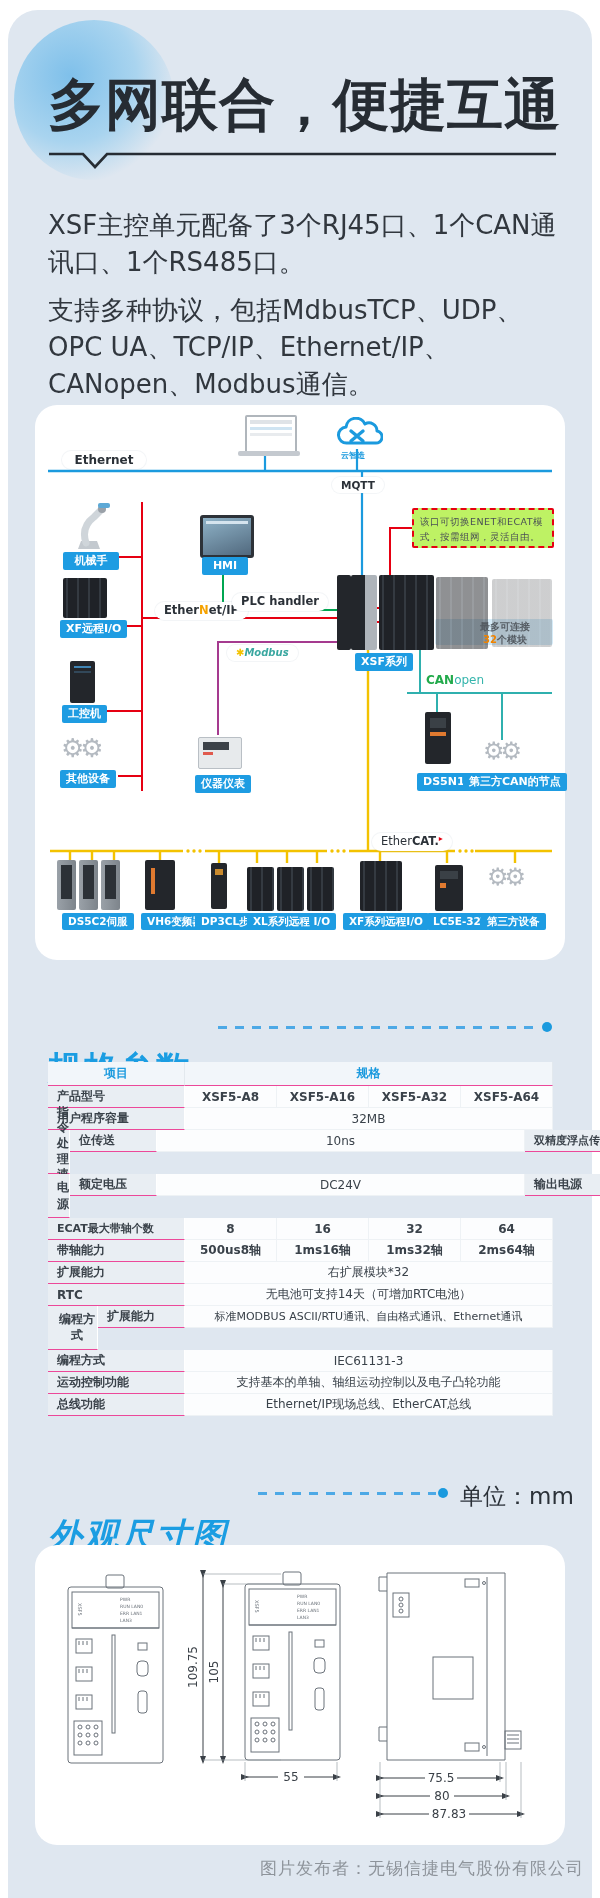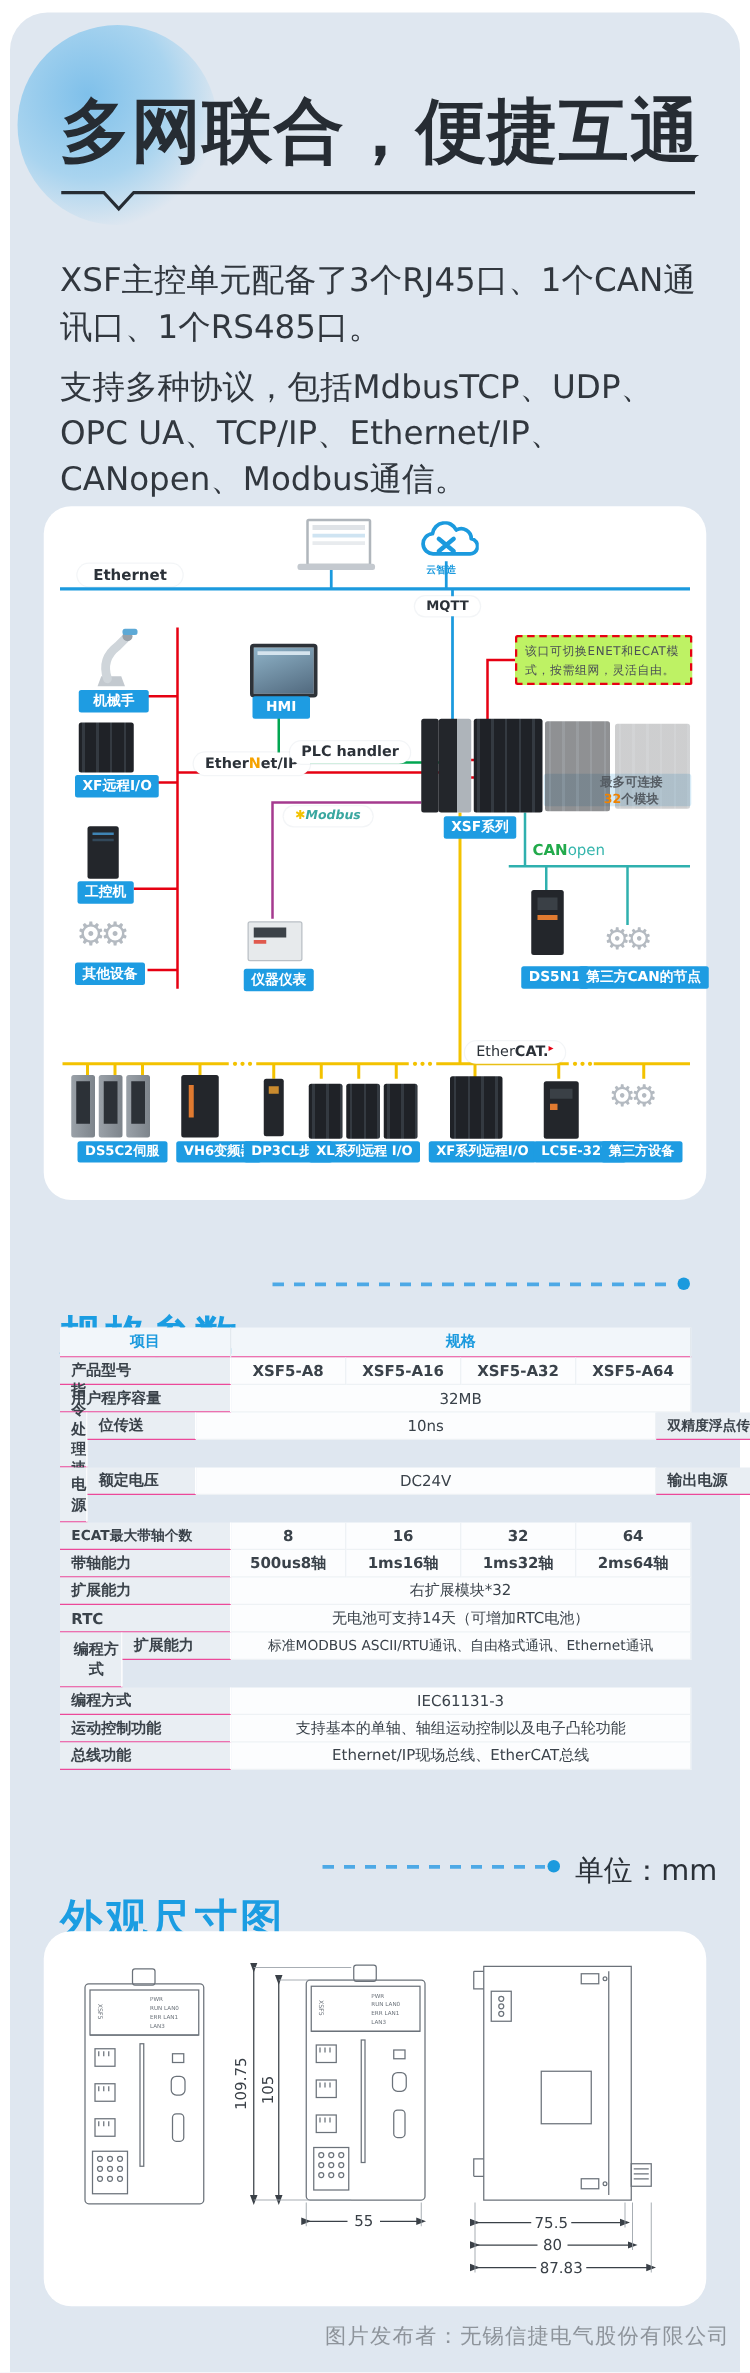--- a/index.html
+++ b/index.html
@@ -305,21 +305,21 @@
     <div class="tr h22">
       <div class="cell lab w137">运动控制功能</div>
       <div class="cell val w368">支持基本的单轴、轴组运动控制以及电子凸轮功能</div>
     </div>
     <div class="tr h22">
       <div class="cell lab w137">总线功能</div>
       <div class="cell val w368">Ethernet/IP现场总线、EtherCAT总线</div>
     </div>
   </div>
 
-  <div class="sec-title" style="left:48px;top:1470px;">外观尺寸图</div>
+  <div class="sec-title" style="left:48px;top:1470px;font-style:italic;">外观尺寸图</div>
   <div class="dashline" style="left:258px;top:1492px;width:178px;"></div>
   <div class="dashdot" style="left:438px;top:1488px;"></div>
   <div id="unit-label">单位：mm</div>
 
   <div id="dim-card" class="abs card">
     <svg class="abs" style="left:0;top:0" width="530" height="300">
       <defs>
         <marker id="arr" markerWidth="8" markerHeight="8" refX="4" refY="4" orient="auto">
           <path d="M0,1 L8,4 L0,7 z" fill="#3a4047"></path>
         </marker>

